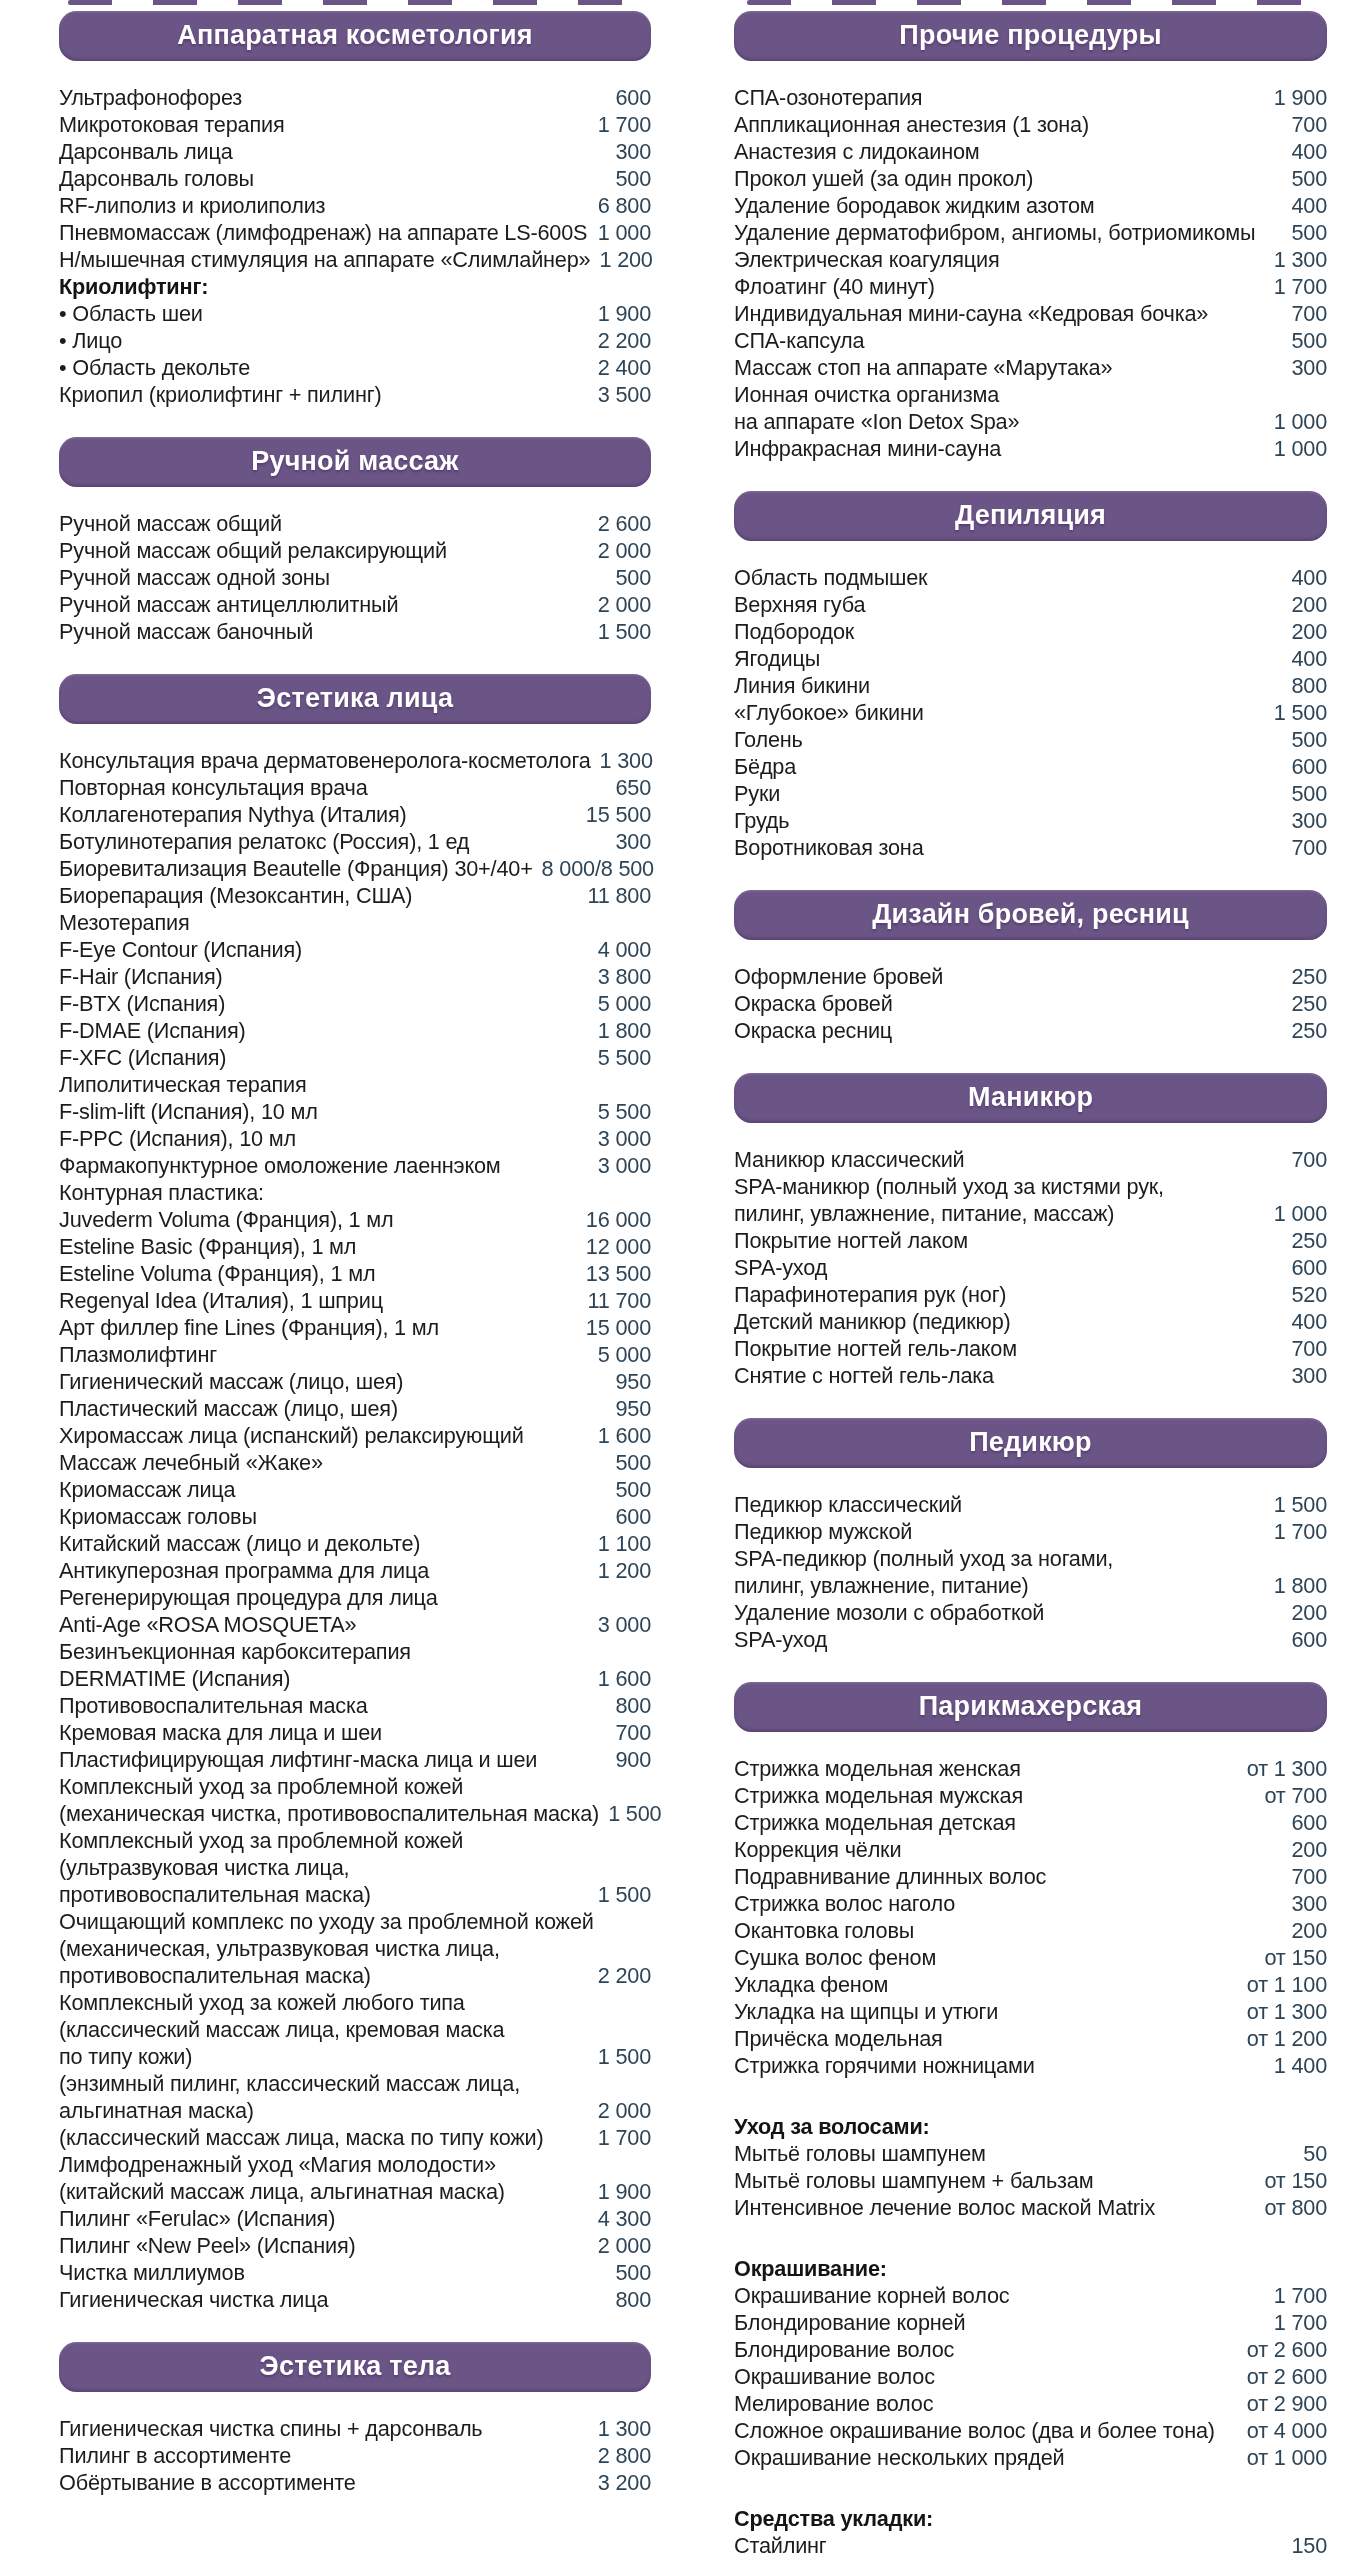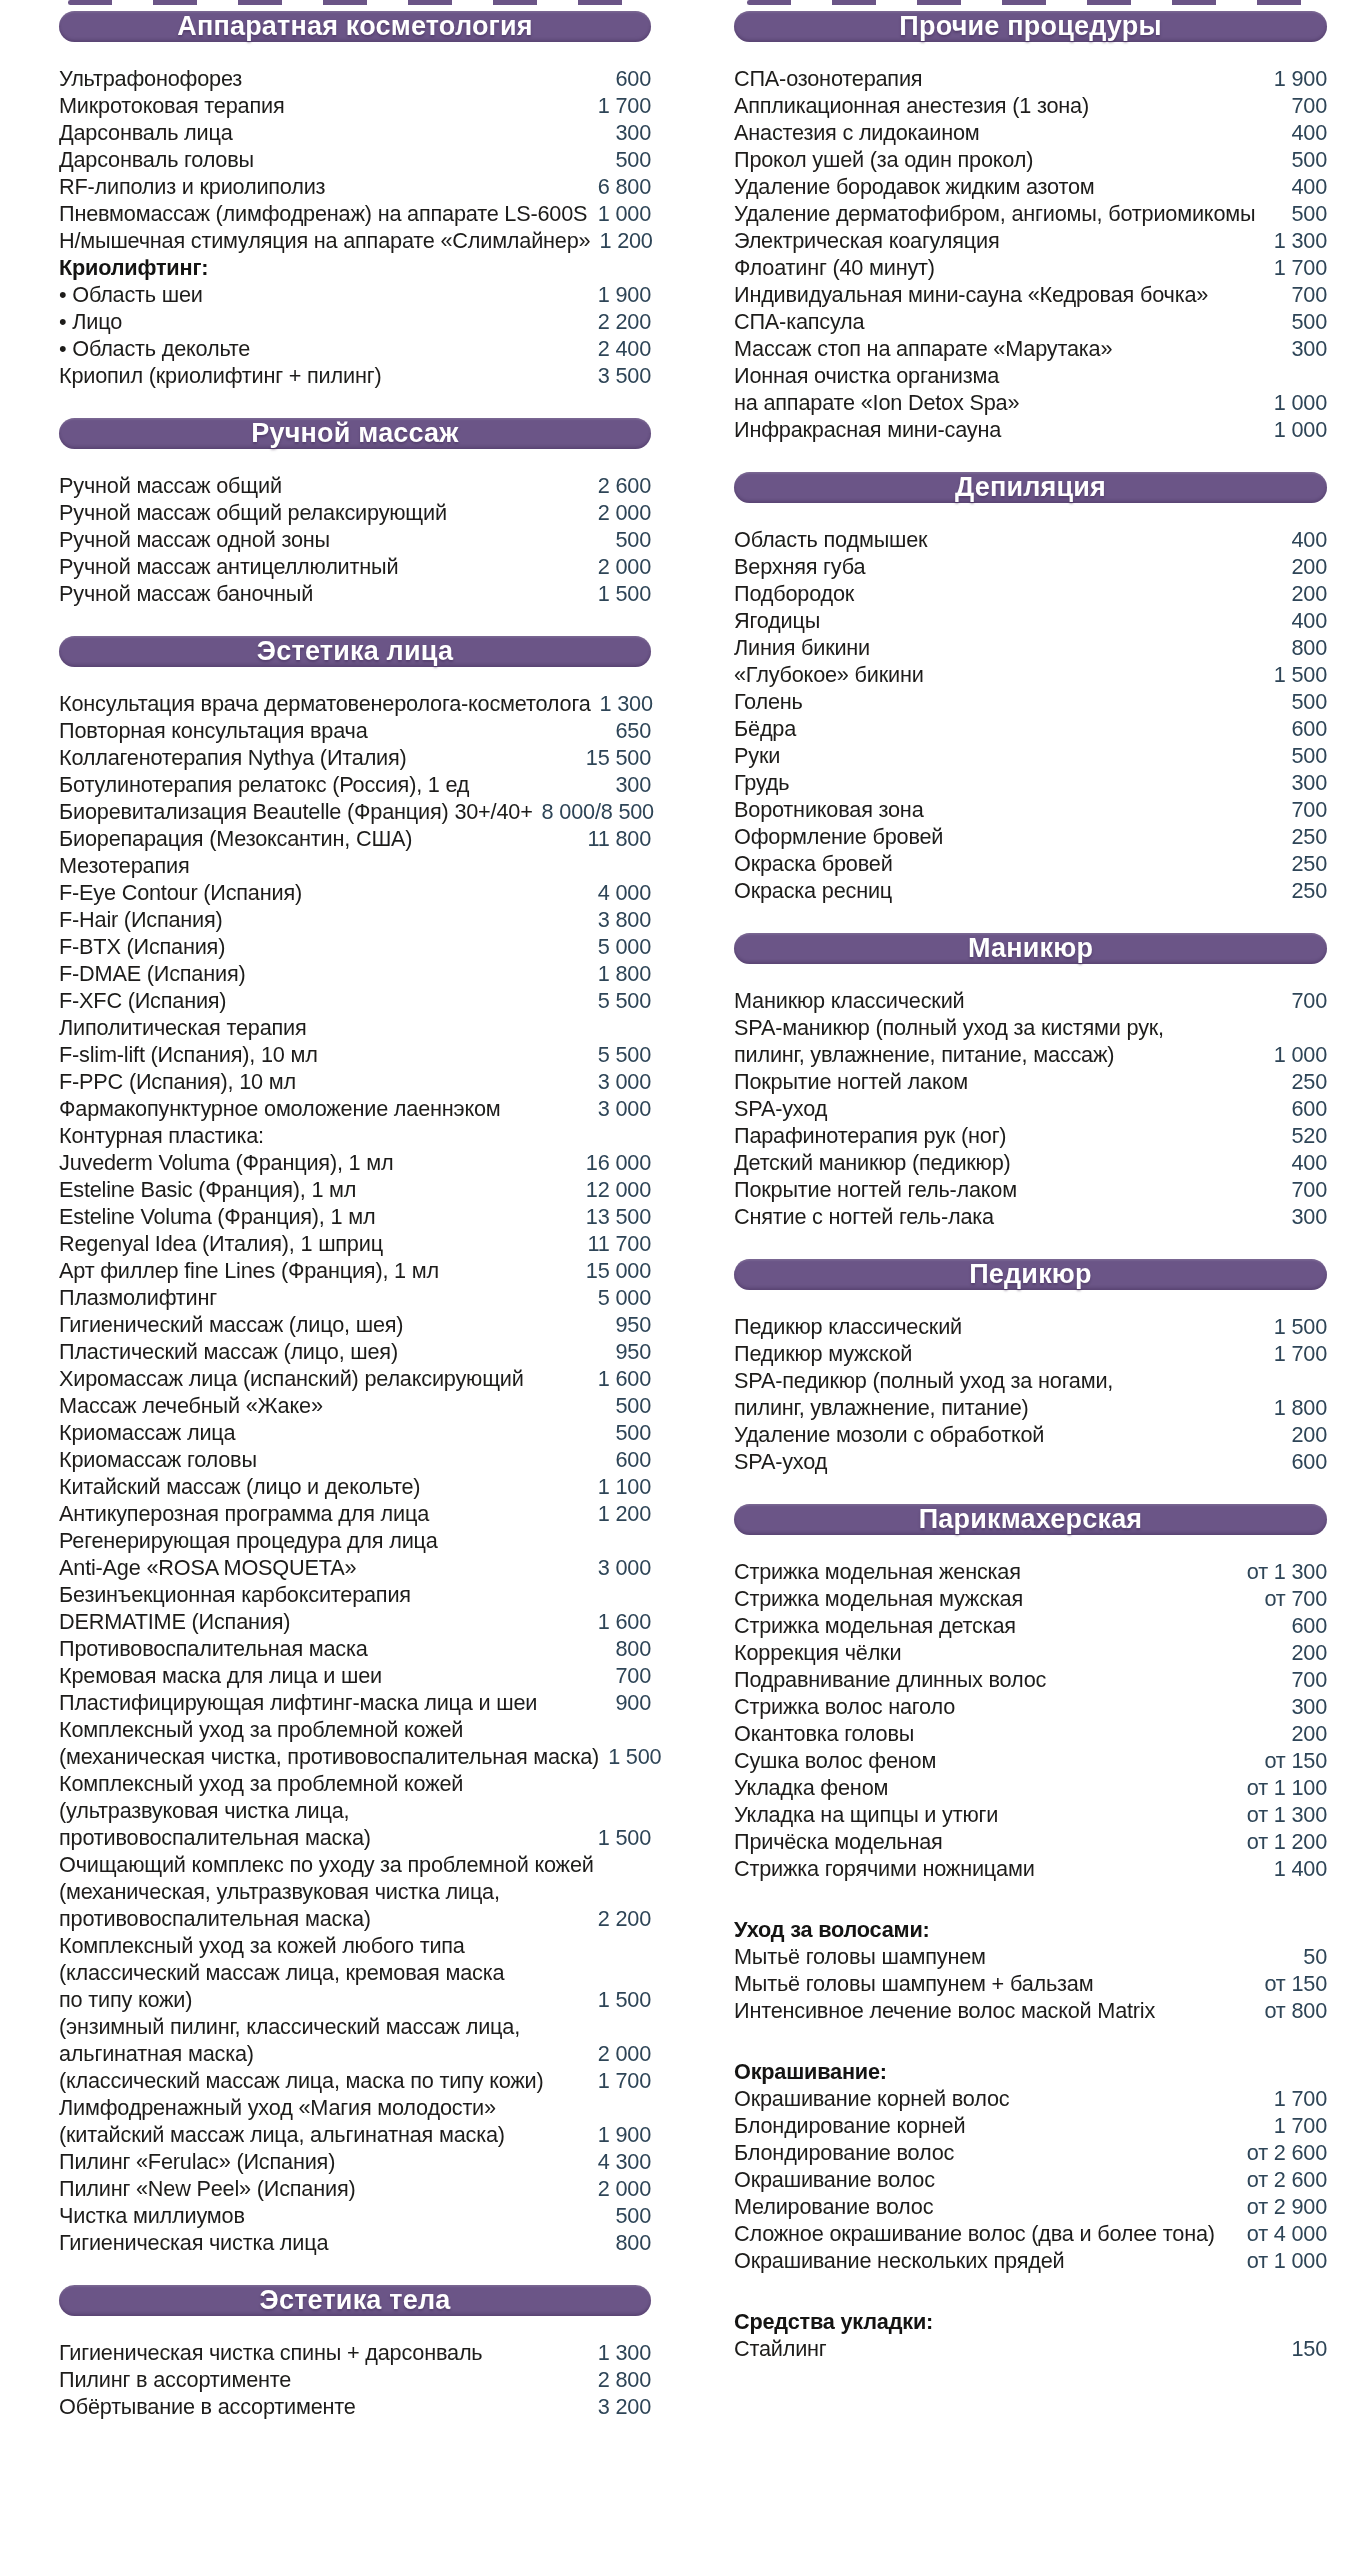--- a/index.html
+++ b/index.html
@@ -17,21 +17,21 @@
   }
   .dash-strip.left  { left: 68px;  width: 572px; }
   .dash-strip.right { left: 747px; width: 578px; }
 
   .column { position: absolute; top: 0; }
   .col-left  { left: 59px;  width: 592px; }
   .col-right { left: 734px; width: 593px; }
 
   .section-header {
     margin: 29px 0 23px 0;
-    height: 31px;
+    height: 50px;
     background: var(--accent);
     border-radius: 17.5px;
     display: flex; align-items: center; justify-content: center;
     box-shadow: inset 0 -2.3px 3px rgba(40,20,60,0.25), inset 0 1.5px 1.5px rgba(255,255,255,0.12);
   }
   .column > .section-header:first-child { margin-top: 10.6px; }
   .header-text {
     color: #ffffff; font-weight: bold; font-size: 27px;
     letter-spacing: 0.2px;
     text-shadow: 0 1.5px 2.3px rgba(40,20,60,0.35);
@@ -464,20 +464,23 @@
         <span class="price">500</span>
       </div>
       <div class="row">
         <span class="label">Грудь</span>
         <span class="price">300</span>
       </div>
       <div class="row">
         <span class="label">Воротниковая зона</span>
         <span class="price">700</span>
       </div>
+      <div class="section-header">
+        <span class="header-text">Дизайн бровей, ресниц</span>
+      </div>
       <div class="row">
         <span class="label">Оформление бровей</span>
         <span class="price">250</span>
       </div>
       <div class="row">
         <span class="label">Окраска бровей</span>
         <span class="price">250</span>
       </div>
       <div class="row">
         <span class="label">Окраска ресниц</span>

